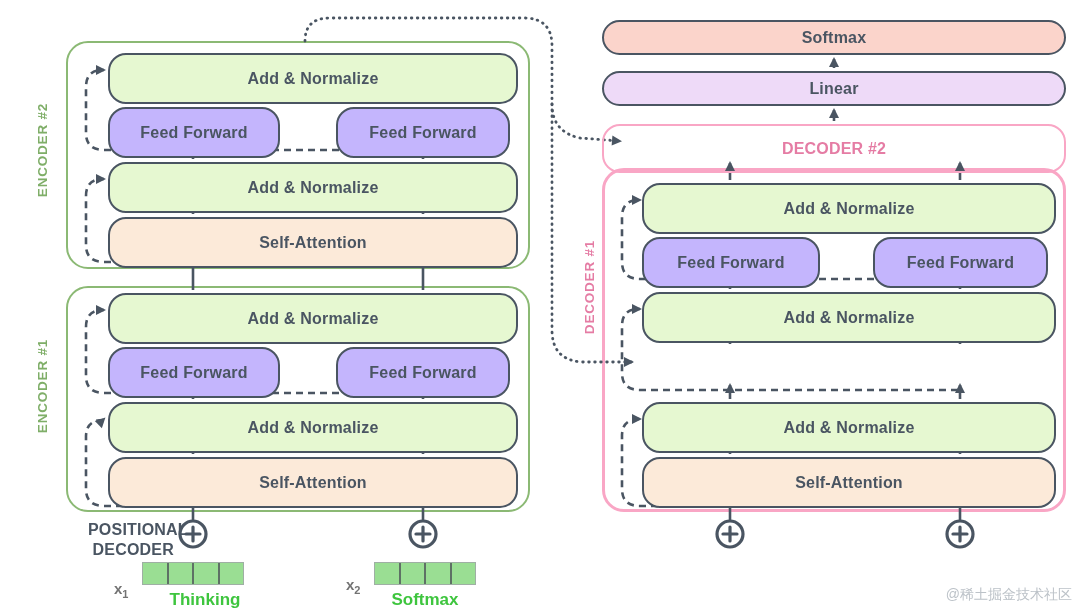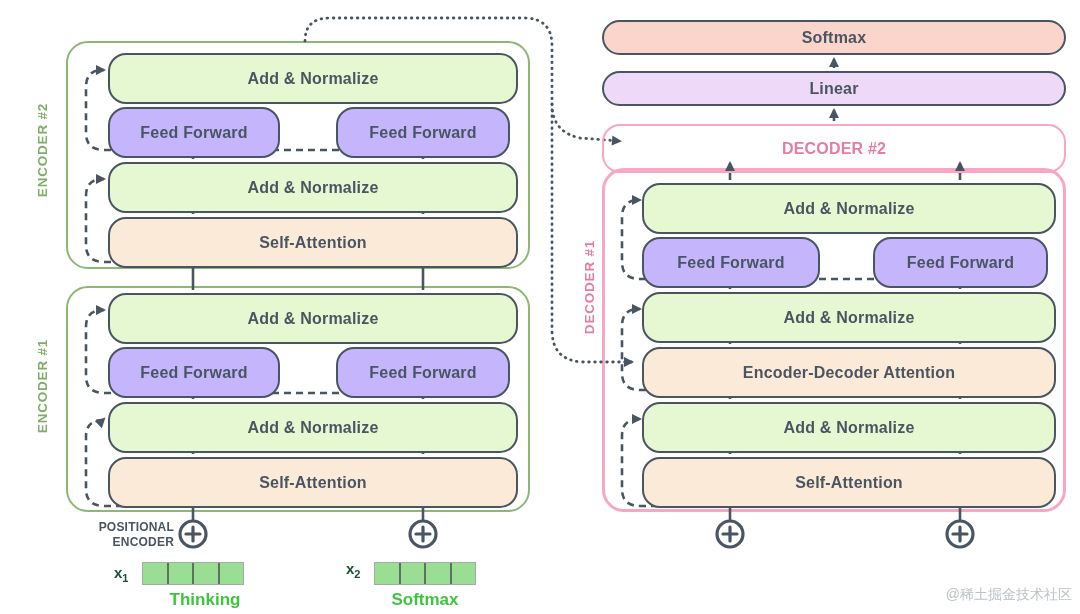--- a/index.html
+++ b/index.html
@@ -14,23 +14,23 @@
   .fill-green{background:#e6f8d1;}
   .fill-blue{background:#c4b5fd;}
   .fill-orange{background:#fcead9;}
   .fill-pink{background:#fbd4cb;}
   .fill-purple{background:#eedaf8;}
   .pill.hollow{background:transparent;border:2.5px solid #f9a6c5;color:#e57ca4;font-weight:700;}
   .vlabel{position:absolute;width:130px;height:18px;transform:rotate(-90deg);text-align:center;
           font-size:13.5px;font-weight:700;letter-spacing:.8px;z-index:2;}
   .vlabel.enc{color:#7fae68;}
   .vlabel.dec{color:#e57ca4;}
-  .pos-enc{position:absolute;left:88px;top:520px;width:86px;text-align:right;font-size:12px;
+  .pos-enc{position:absolute;left:88px;top:520px;width:86px;text-align:right;font-size:16px;
            font-weight:700;color:#4a5562;line-height:1.25;letter-spacing:.2px;z-index:2;}
-  .xlab{position:absolute;font-size:15px;font-weight:700;color:#14532d;z-index:2;}
+  .xlab{position:absolute;font-size:15px;font-weight:700;color:#737373;z-index:2;margin-top:16px;}
   .xlab sub{font-size:11px;}
   .vec{position:absolute;display:flex;width:102px;height:23px;border:1.5px solid #9fafa4;
        box-sizing:border-box;z-index:2;}
   .vec .cell{flex:1;background:#9ade93;border-right:2px solid #5e7165;}
   .vec .cell:last-child{border-right:none;}
   .word{position:absolute;width:110px;text-align:center;font-size:17px;font-weight:700;color:#3ec53e;z-index:2;}
   .watermark{position:absolute;right:8px;top:586px;font-size:14px;color:#bcc2c8;z-index:2;}
 </style>
 </head>
 <body>
@@ -147,27 +147,26 @@
   <div class="pill fill-green" style="left:108px;top:293px;width:410px;">Add &amp; Normalize</div>
   <div class="pill fill-blue" style="left:108px;top:347px;width:172px;">Feed Forward</div>
   <div class="pill fill-blue" style="left:336px;top:347px;width:174px;">Feed Forward</div>
   <div class="pill fill-green" style="left:108px;top:402px;width:410px;">Add &amp; Normalize</div>
   <div class="pill fill-orange" style="left:108px;top:457px;width:410px;">Self-Attention</div>
 
   <div class="pill fill-green" style="left:642px;top:183px;width:414px;">Add &amp; Normalize</div>
   <div class="pill fill-blue" style="left:642px;top:237px;width:178px;">Feed Forward</div>
   <div class="pill fill-blue" style="left:873px;top:237px;width:175px;">Feed Forward</div>
   <div class="pill fill-green" style="left:642px;top:292px;width:414px;">Add &amp; Normalize</div>
-  <div class="pill fill-orange" style="left:642px;top:347px;width:414px;">Encoder-Decoder Attention</div>
   <div class="pill fill-green" style="left:642px;top:402px;width:414px;">Add &amp; Normalize</div>
   <div class="pill fill-orange" style="left:642px;top:457px;width:414px;">Self-Attention</div>
 
   <div class="pos-enc">
     <span>POSITIONAL</span><br>
-    <span>ENCODER</span>
+    <span>DECODER</span>
   </div>
 
   <div class="xlab" style="left:114px;top:564px;"><span>x</span><sub>1</sub></div>
   <div class="vec" style="left:142px;top:562px;">
     <div class="cell"></div>
     <div class="cell"></div>
     <div class="cell"></div>
     <div class="cell"></div>
   </div>
   <div class="word" style="left:150px;top:590px;">Thinking</div>

